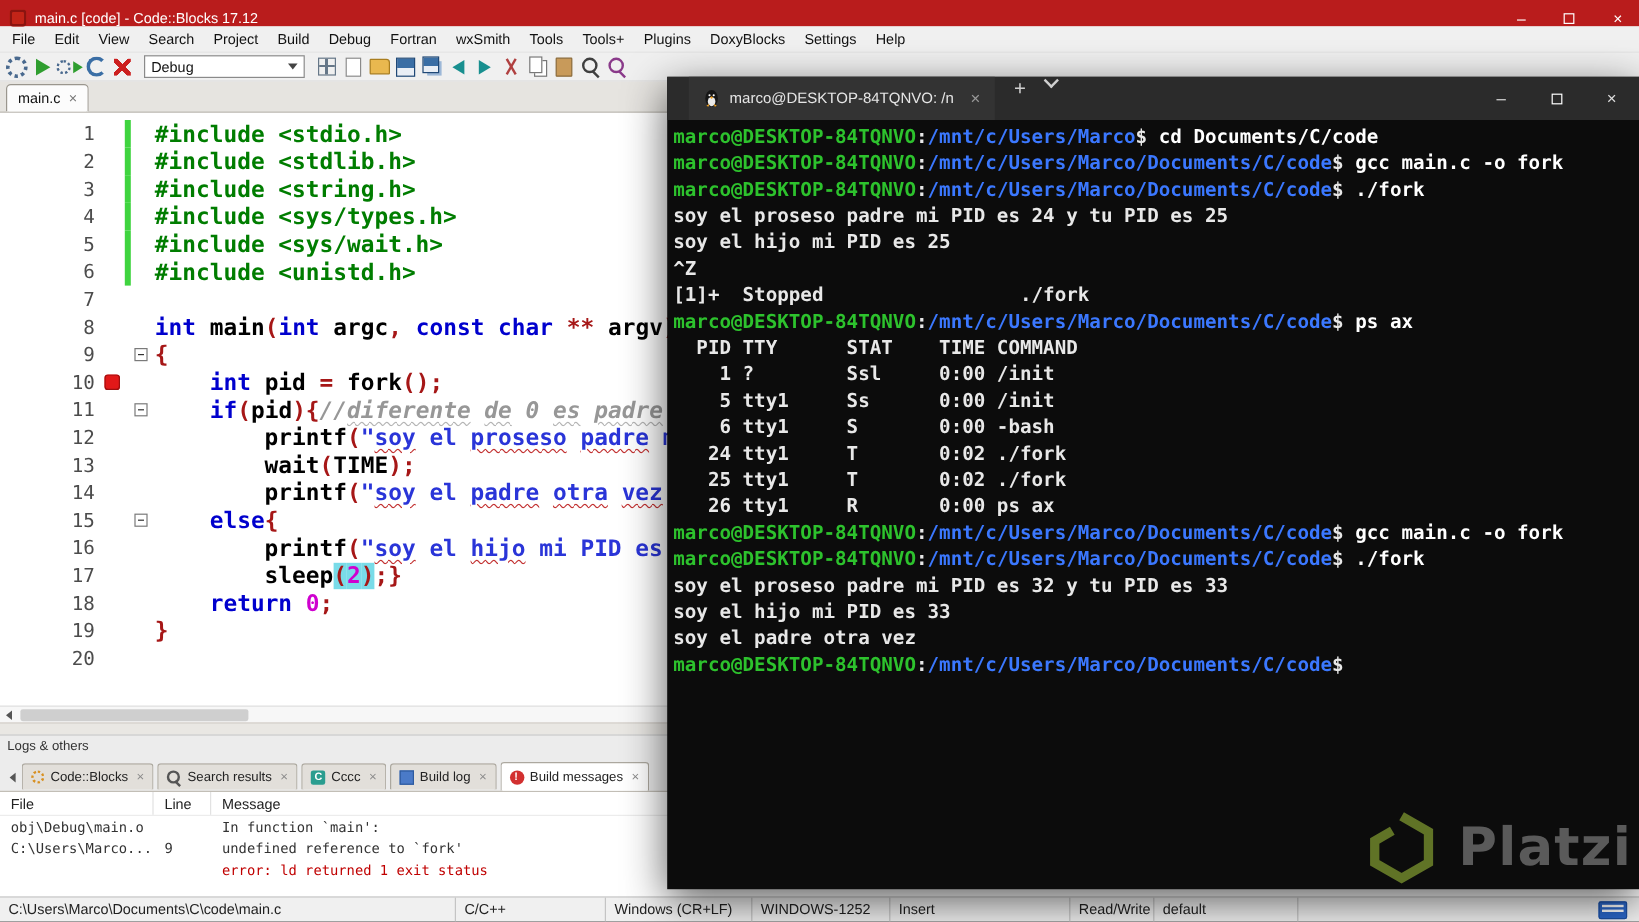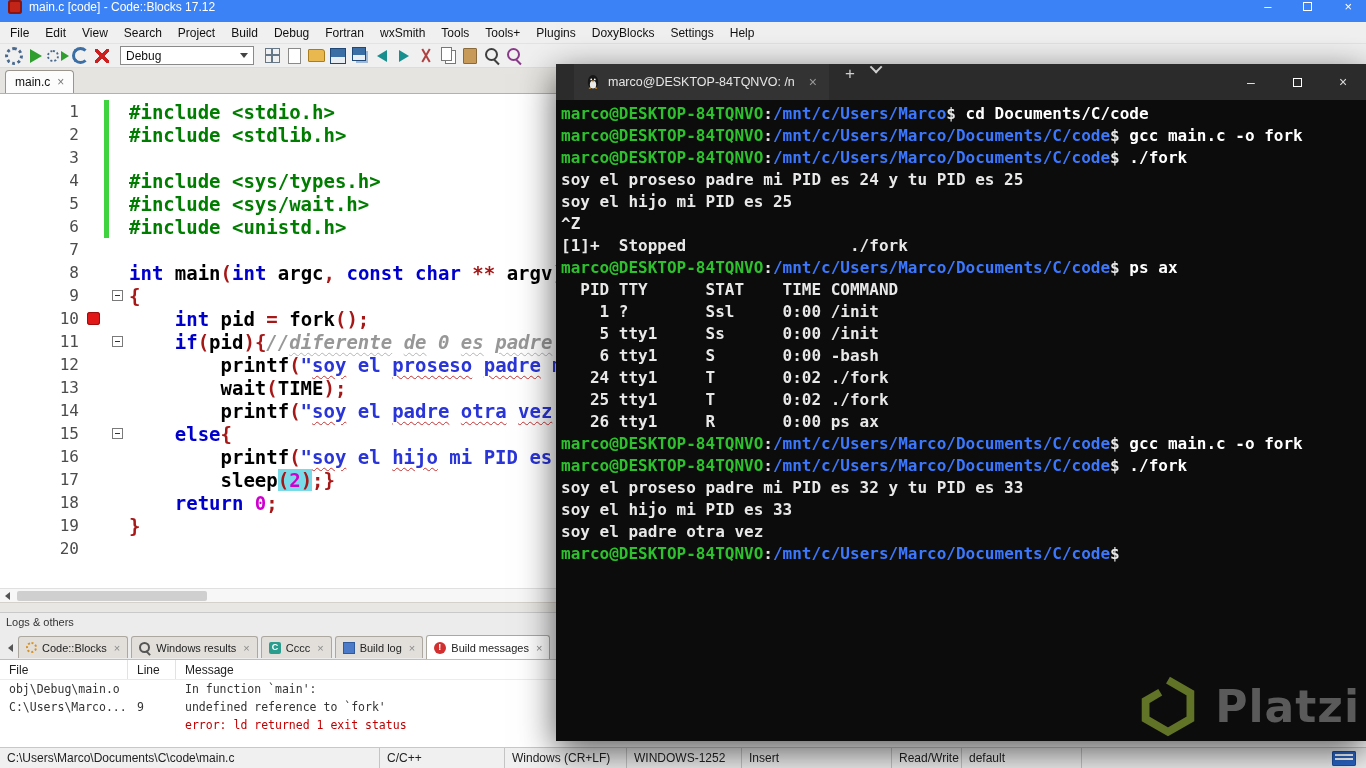--- a/index.html
+++ b/index.html
@@ -1,21 +1,21 @@
 <!DOCTYPE html>
 <html><head>
 <meta charset="utf-8">
 <style>
   *{margin:0;padding:0;box-sizing:border-box}
   html,body{width:1366px;height:768px;overflow:hidden;background:#000}
   .screen{position:relative;width:1366px;height:768px;font-family:"Liberation Sans",sans-serif;background:#f0f0f0}
 
   
   .cb-window{position:absolute;inset:0;background:#f0f0f0}
-  .cb-titlebar{height:22px;background:#3b82f6;color:#fff;display:flex;align-items:flex-start;padding:0 8px;font-size:12px}
+  .cb-titlebar{height:22px;background:#b91c1c;color:#fff;display:flex;align-items:flex-end;padding:0 8px;font-size:12px}
   .cb-appicon{width:14px;height:14px;background:#c22418;border-radius:3px;margin-right:7px;box-shadow:inset 0 0 0 2px #8a1410;flex:none}
   .cb-title{white-space:nowrap}
   .cb-winbtns{margin-left:auto;display:flex;align-items:center;gap:32px;padding-right:6px}
   .wb{color:#fff;font-size:13px;line-height:1;cursor:default}
   .wb-box{width:9px;height:9px;border:1px solid #fff;display:inline-block}
 
   .cb-menubar{height:22px;background:#f0f0f0;border-bottom:1px solid #e3e3e3;display:flex;align-items:center;font-size:12px;color:#111;padding-left:2px}
   .menu-item{padding:3px 8px;white-space:nowrap}
 
   .cb-toolbar{height:24px;background:#f0f0f0;border-bottom:1px solid #dcdcdc;display:flex;align-items:center;padding:0 3px}
@@ -216,20 +216,21 @@
           <span class="ed-margin"></span>
           <span class="ed-chg on"></span>
           <span class="ed-fold"></span>
           <span class="ed-code"><span class="tk-pp">#include &lt;stdlib.h&gt;</span></span>
         </div>
         <div class="ed-line">
           <span class="ed-num">3</span>
           <span class="ed-margin"></span>
           <span class="ed-chg on"></span>
           <span class="ed-fold"></span>
+          <span class="ed-code"><span class="tk-pp">#include &lt;string.h&gt;</span></span>
         </div>
         <div class="ed-line">
           <span class="ed-num">4</span>
           <span class="ed-margin"></span>
           <span class="ed-chg on"></span>
           <span class="ed-fold"></span>
           <span class="ed-code"><span class="tk-pp">#include &lt;sys/types.h&gt;</span></span>
         </div>
         <div class="ed-line">
           <span class="ed-num">5</span>
@@ -370,21 +371,21 @@
     <div class="cb-logs-tabs">
       <span class="lt-scroll"></span>
       <span id="logs-tabs-list">
           <span class="log-tab">
             <span class="lti codeblocks-icon"></span>
             <span>Code::Blocks</span>
             <span class="ltx">×</span>
           </span>
           <span class="log-tab">
             <span class="lti search-results-icon"></span>
-            <span>Windows results</span>
+            <span>Search results</span>
             <span class="ltx">×</span>
           </span>
           <span class="log-tab">
             <span class="lti cccc-icon"></span>
             <span>Cccc</span>
             <span class="ltx">×</span>
           </span>
           <span class="log-tab">
             <span class="lti build-log-icon"></span>
             <span>Build log</span>

